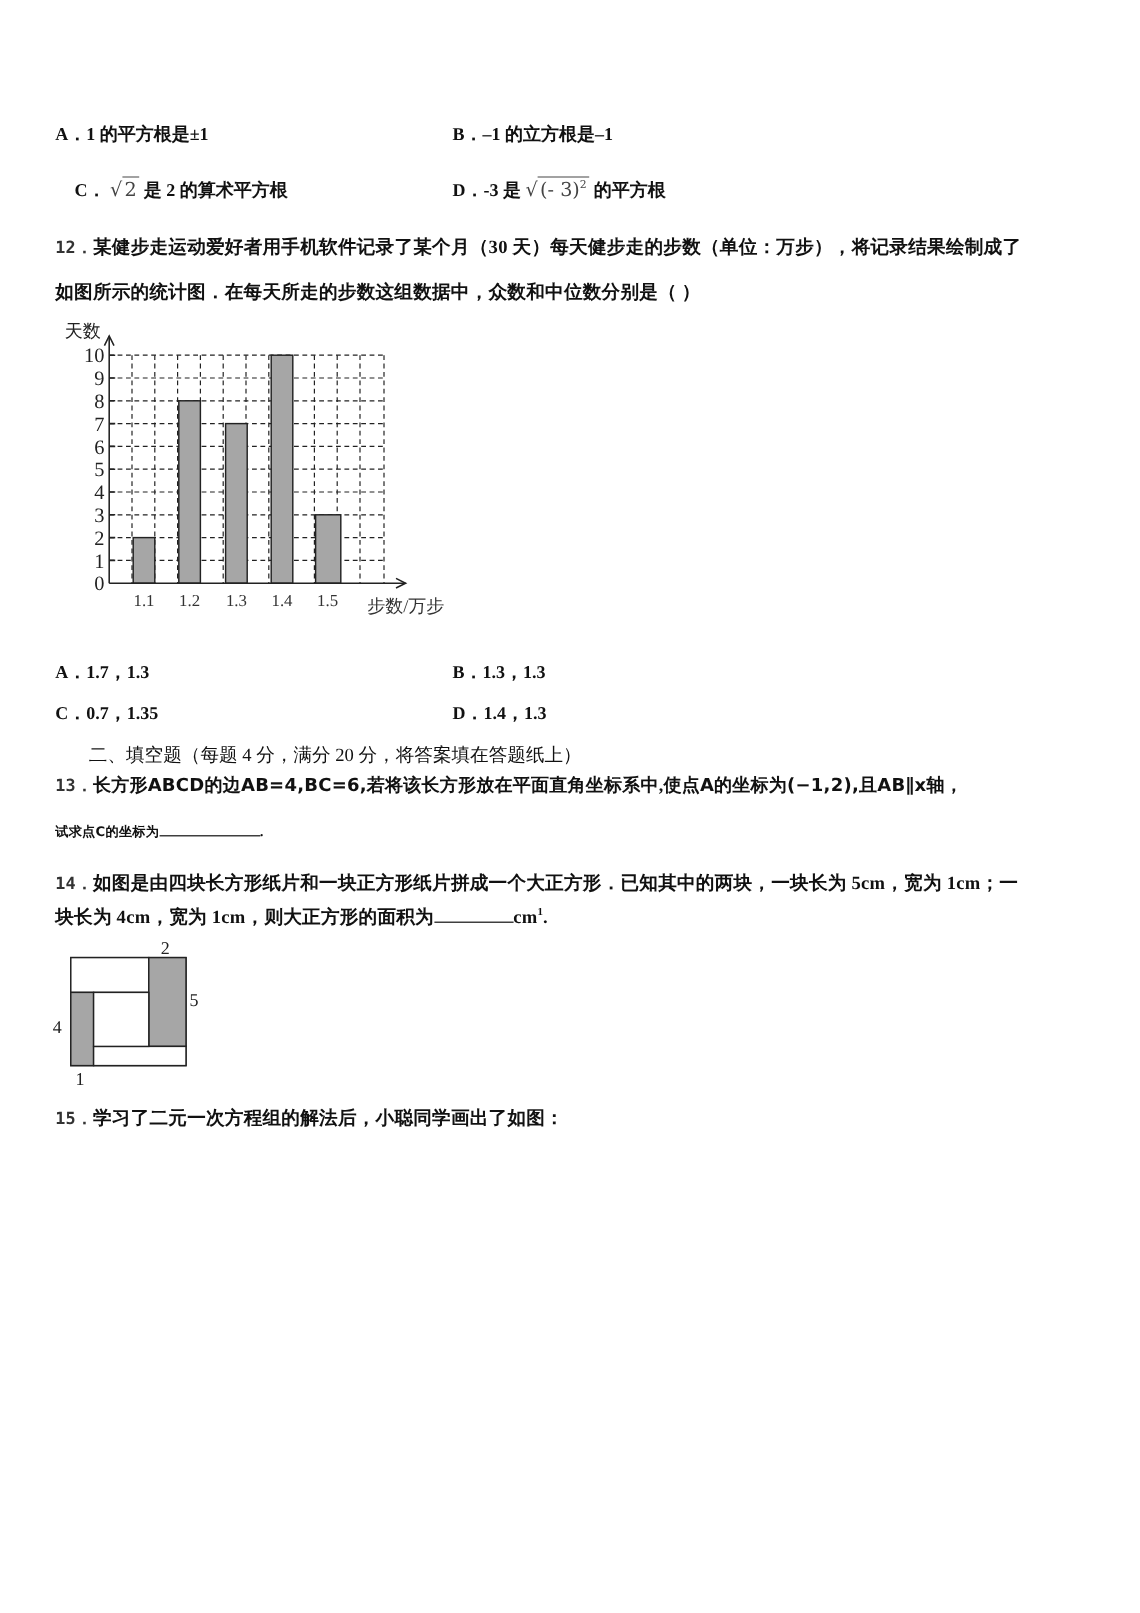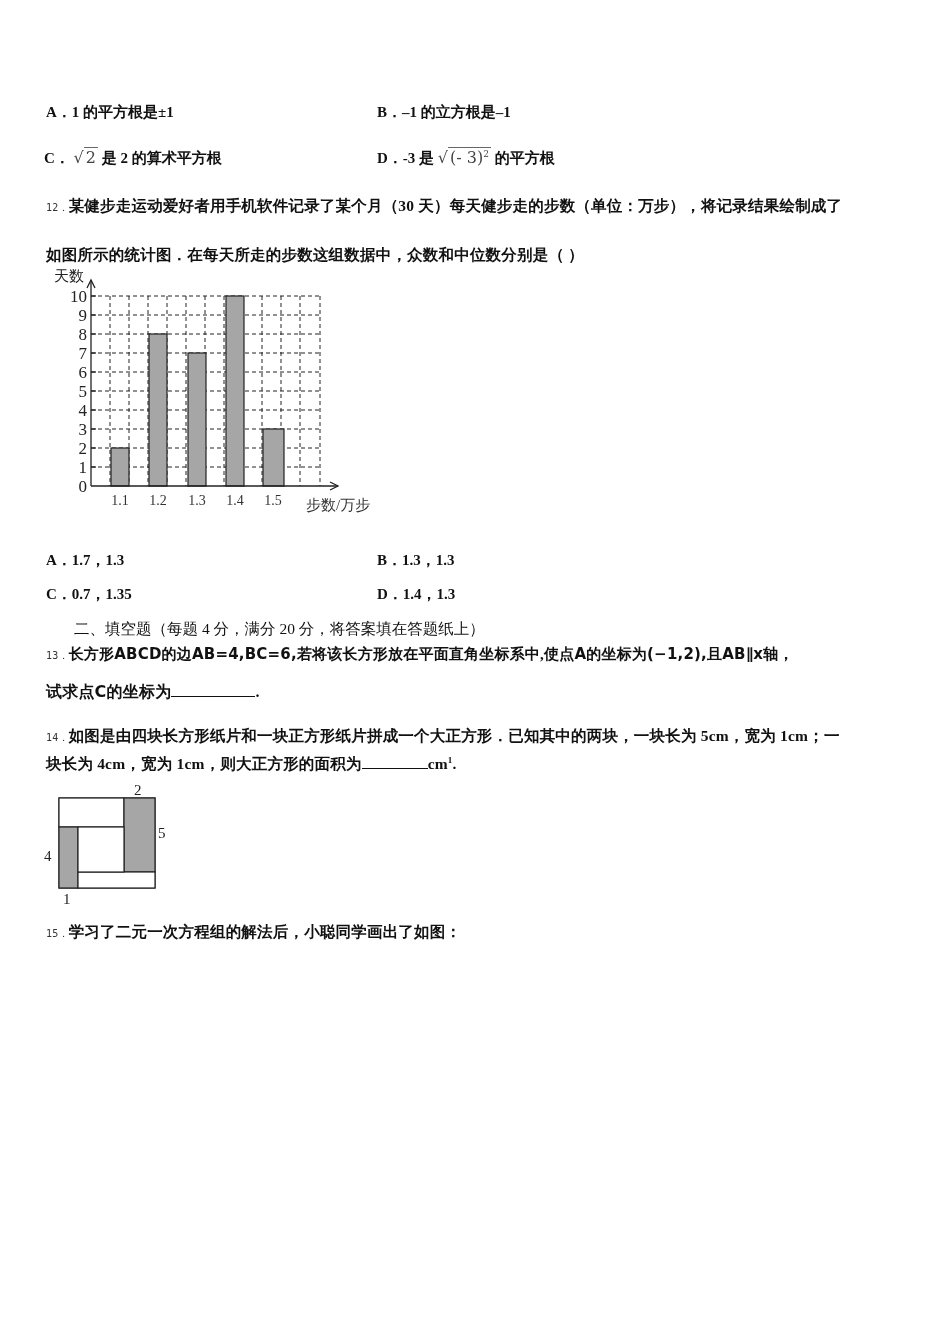--- a/index.html
+++ b/index.html
@@ -1,52 +1,52 @@
 <!DOCTYPE html>
 <html><head>
 <meta charset="utf-8">
 <style>
   html, body { margin:0; padding:0; background:#ffffff; }
   body { width:950px; height:1344px; position:relative; overflow:hidden;
          font-family:"Liberation Serif","DejaVu Serif",serif; color:#111; }
   .abs { position:absolute; white-space:nowrap; }
   .opt { font-size:15px; font-weight:bold; }
   .q { font-size:15.5px; font-weight:bold; letter-spacing:0.2px; }
-  .qnum { font-weight:normal; color:#333; font-family:"DejaVu Sans Mono","Liberation Mono",monospace; font-size:10px; }
+  .qnum { font-weight:bold; color:#333; font-family:"DejaVu Sans Mono","Liberation Mono",monospace; font-size:14px; }
   .sans-b { font-family:"DejaVu Sans","Liberation Sans",sans-serif; font-weight:bold; }
   .blank { display:inline-block; border-bottom:1.5px solid #111; height:14px; vertical-align:baseline; }
   .sqrt { font-family:"DejaVu Serif",serif; font-weight:normal; color:#444; font-size:16px; }
   .sqrt .rad { border-top:1px solid #666; padding:0 2px; }
   sup { font-size:9px; }
   svg text { font-family:"Liberation Serif","DejaVu Serif",serif; }
 </style>
 </head>
 <body>
 
 <div class="abs opt" style="left:46px;top:103px;">
   <span>A．</span><span>1 的平方根是±1</span>
 </div>
 <div class="abs opt" style="left:377px;top:103px;">
   <span>B．</span><span>–1 的立方根是–1</span>
 </div>
-<div class="abs opt" style="left:44px;top:148px;">
+<div class="abs opt" style="left:62px;top:148px;">
   <span>C．</span>
   <span class="sqrt">√<span class="rad">2</span></span>
   <span>是 2 的算术平方根</span>
 </div>
 <div class="abs opt" style="left:377px;top:148px;">
   <span>D．</span><span>-3 是</span>
   <span class="sqrt">√<span class="rad"><span>(- 3)</span><sup>2</sup></span></span>
   <span>的平方根</span>
 </div>
 
 <div class="abs q" style="left:46px;top:196px;">
   <span class="qnum">12．</span><span>某健步走运动爱好者用手机软件记录了某个月（30 天）每天健步走的步数（单位：万步），将记录结果绘制成了</span>
 </div>
-<div class="abs q" style="left:46px;top:233px;margin-top:12px;">
+<div class="abs q" style="left:46px;top:233px;">
   <span>如图所示的统计图．在每天所走的步数这组数据中，众数和中位数分别是（    ）</span>
 </div>
 
 <svg class="abs" style="left:40px;top:262px;" width="345" height="256" viewBox="40 262 345 256">
 
   <g stroke="#222" stroke-width="1" stroke-dasharray="4,3">
     <line x1="91" y1="296" x2="321" y2="296"></line>
     <line x1="91" y1="315" x2="321" y2="315"></line>
     <line x1="91" y1="334" x2="321" y2="334"></line>
     <line x1="91" y1="353" x2="321" y2="353"></line>
@@ -132,21 +132,21 @@
 </div>
 <div class="abs opt" style="left:377px;top:585px;">
   <span>D．</span><span>1.4，1.3</span>
 </div>
 
 <div class="abs" style="left:46px;top:619px;font-size:15.5px;margin-left:28px;">二、填空题（每题 4 分，满分 20 分，将答案填在答题纸上）</div>
 
 <div class="abs q" style="left:46px;top:645px;font-size:15px;">
   <span class="qnum">13．</span><span>长方形</span><span class="sans-b">ABCD</span><span>的边</span><span class="sans-b">AB=4,BC=6,</span><span>若将该长方形放在平面直角坐标系中,使点</span><span class="sans-b">A</span><span>的坐标为</span><span class="sans-b">(−1,2),</span><span>且</span><span class="sans-b">AB∥x</span><span>轴，</span>
 </div>
-<div class="abs q" style="left:46px;top:682px;font-size:16px;">
+<div class="abs q" style="left:46px;top:682px;font-size:11px;">
   <span>试求点</span><span class="sans-b">C</span><span>的坐标为</span><span class="blank" style="width:84px;"></span><span>.</span>
 </div>
 
 <div class="abs q" style="left:46px;top:726px;">
   <span class="qnum">14．</span><span>如图是由四块长方形纸片和一块正方形纸片拼成一个大正方形．已知其中的两块，一块长为 5cm，宽为 1cm；一</span>
 </div>
 <div class="abs q" style="left:46px;top:754px;">
   <span>块长为 4cm，宽为 1cm，则大正方形的面积为</span><span class="blank" style="width:66px;"></span><span>cm</span><sup>1</sup><span>.</span>
 </div>
 

